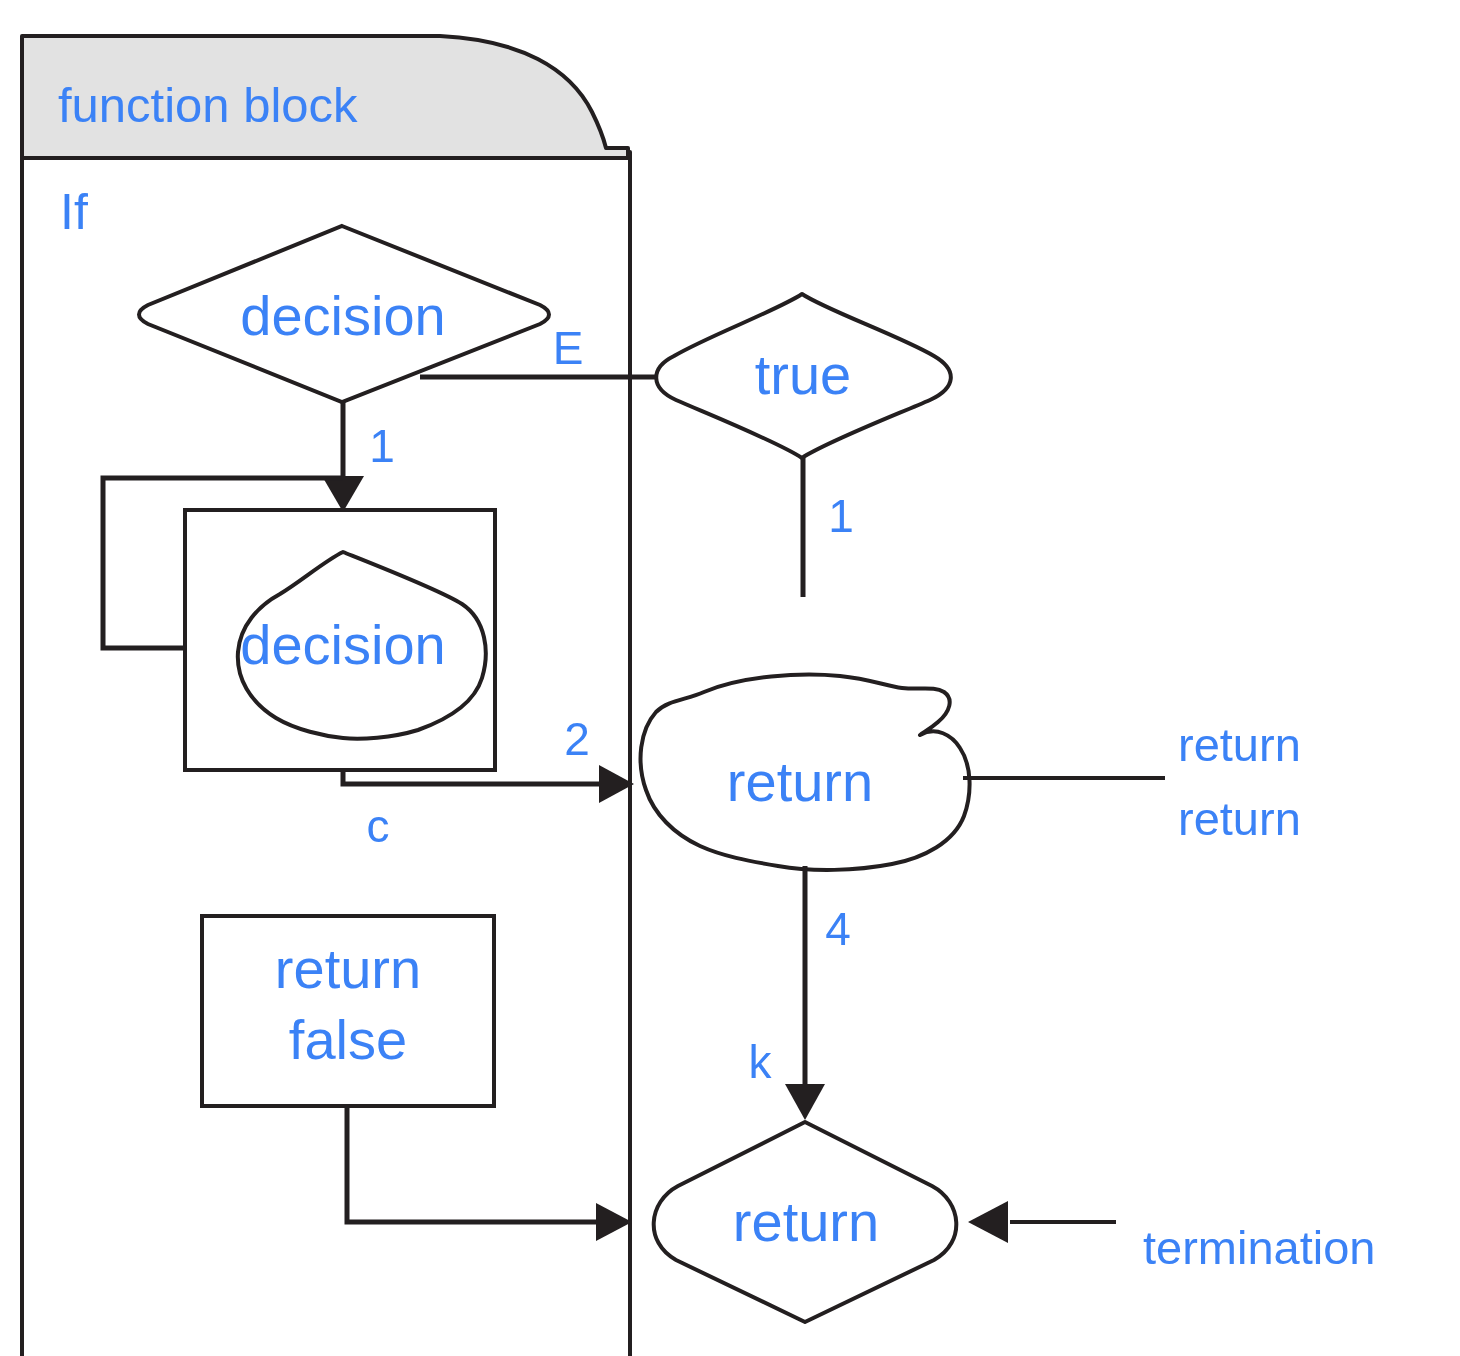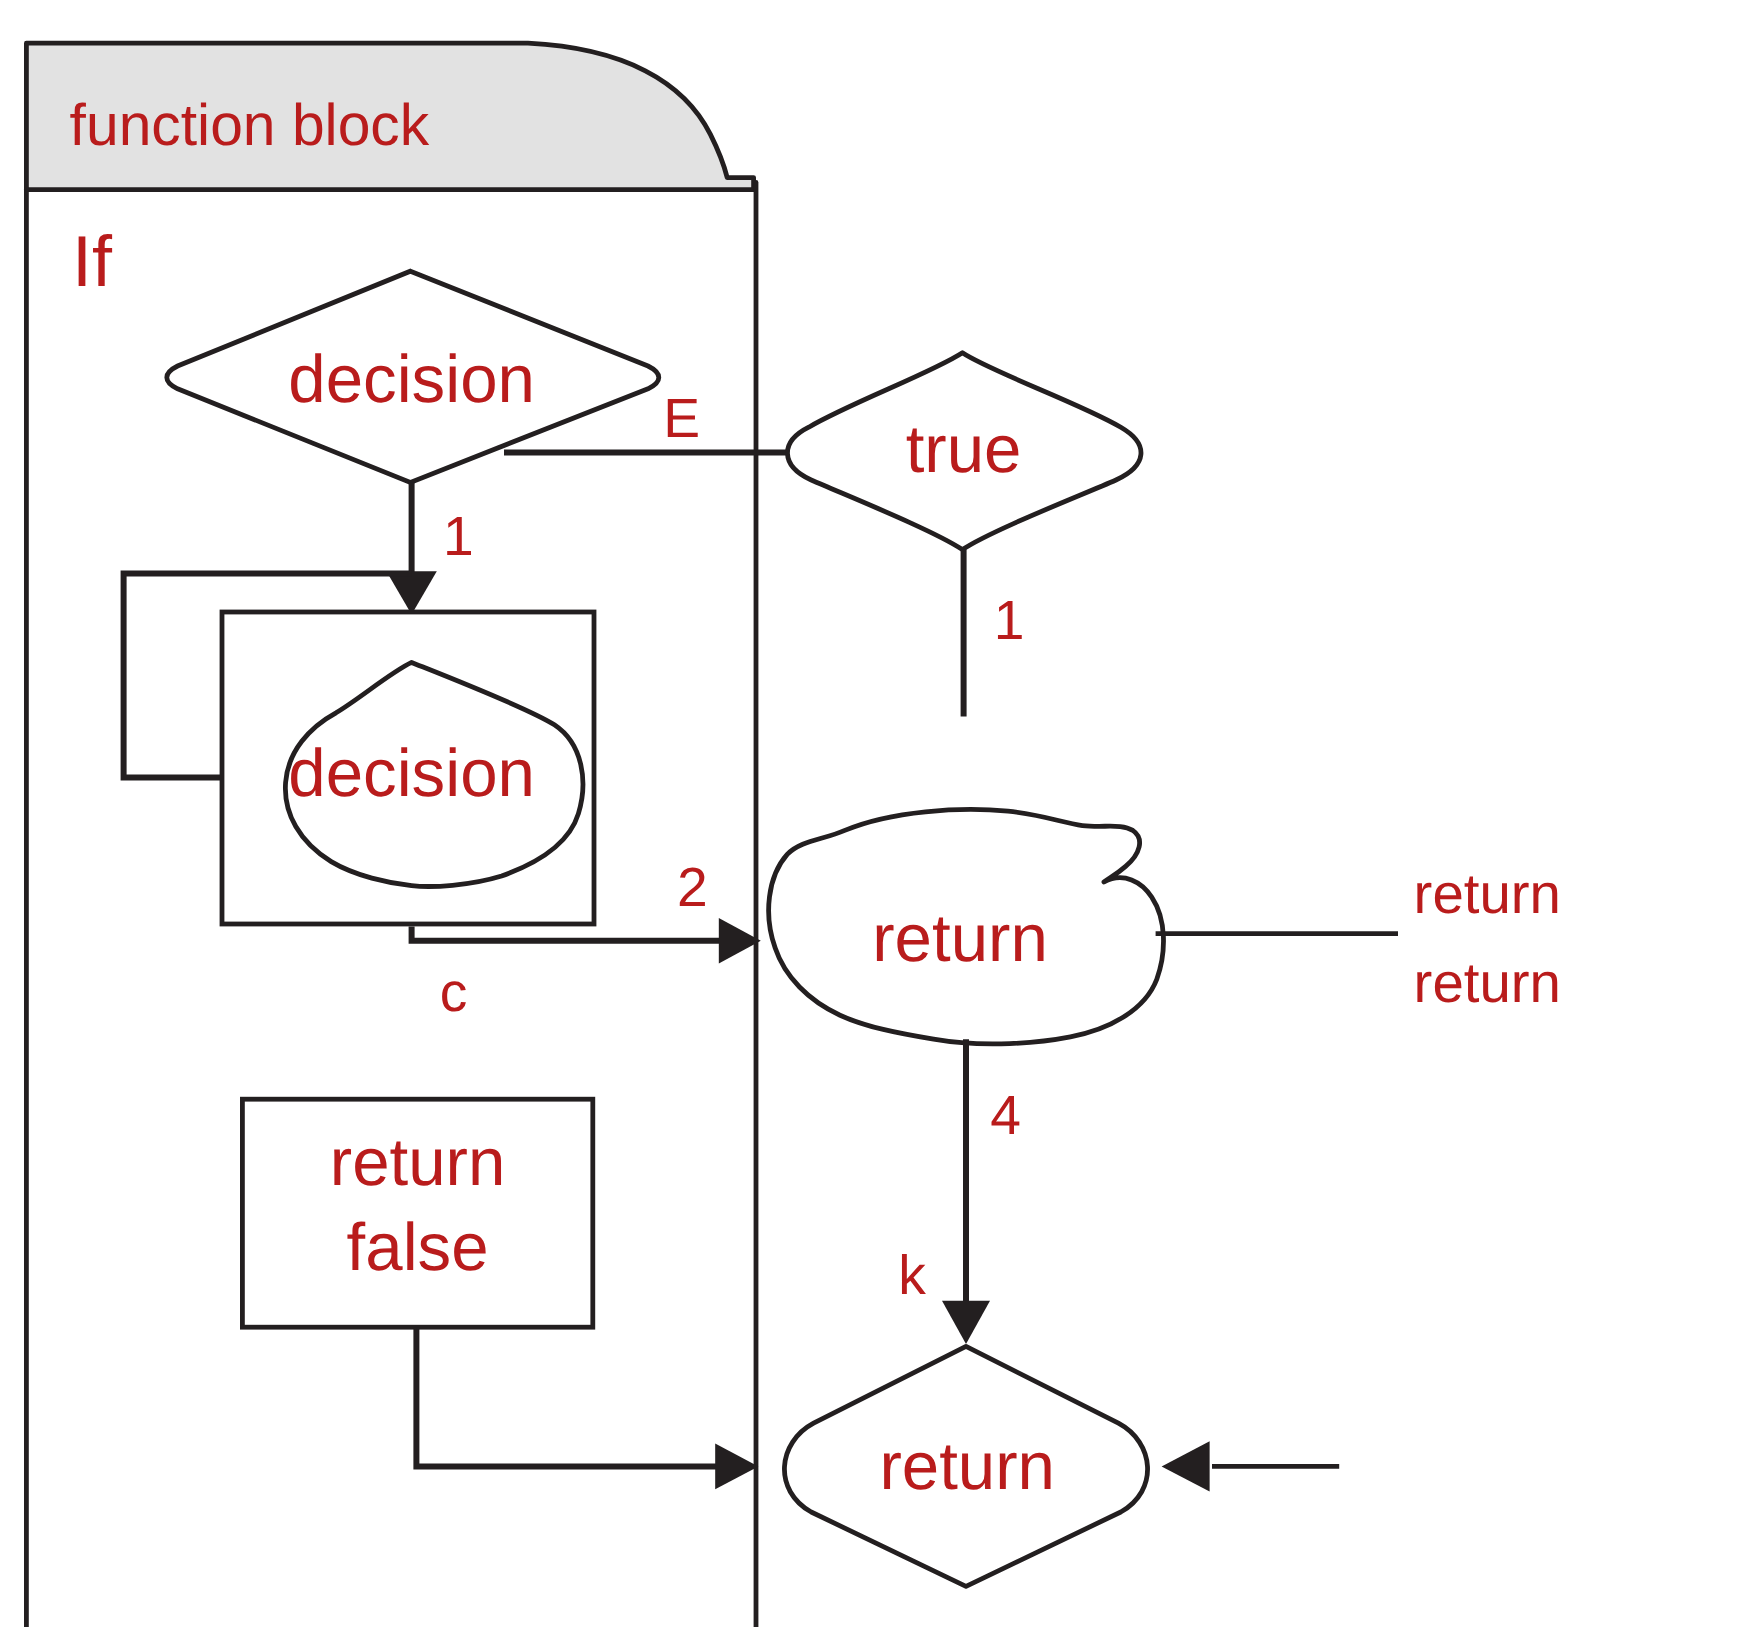--- a/index.html
+++ b/index.html
@@ -55,34 +55,34 @@
     stroke: #231f20;
     stroke-width: 4;
     stroke-linecap: butt;
   }
   .arrowhead {
     fill: #231f20;
     stroke: none;
   }
   .lbl {
     position: absolute;
-    color: #b91c1c;
+    color: #3b82f6;
     font-family: "Liberation Sans", sans-serif;
     white-space: pre;
     line-height: 1.12;
     pointer-events: none;
   }
   .node-label {
     font-size: 56px;
   }
   .edge-label {
     font-size: 46px;
   }
   .container-label {
-    font-size: 60px;
+    font-size: 50px;
   }
   .tab-label {
     font-size: 49px;
   }
   .side-label {
     font-size: 47px;
     line-height: 1.18;
   }
   .centered {
     text-align: center;
@@ -215,14 +215,15 @@
 
   <div class="lbl edge-label centered" style="left:838px; top:930px;">4</div>
 
   <div class="lbl edge-label centered" style="left:760px; top:1063px;">k</div>
 
   <div class="lbl side-label" style="left:1178px; top:717px;">return</div>
 
   <div class="lbl side-label" style="left:1178px; top:791px;">return</div>
 
 
+  <div class="lbl side-label" style="left:1143px; top:1220px;">termination</div>
 
 </div>
 
 </body></html>

